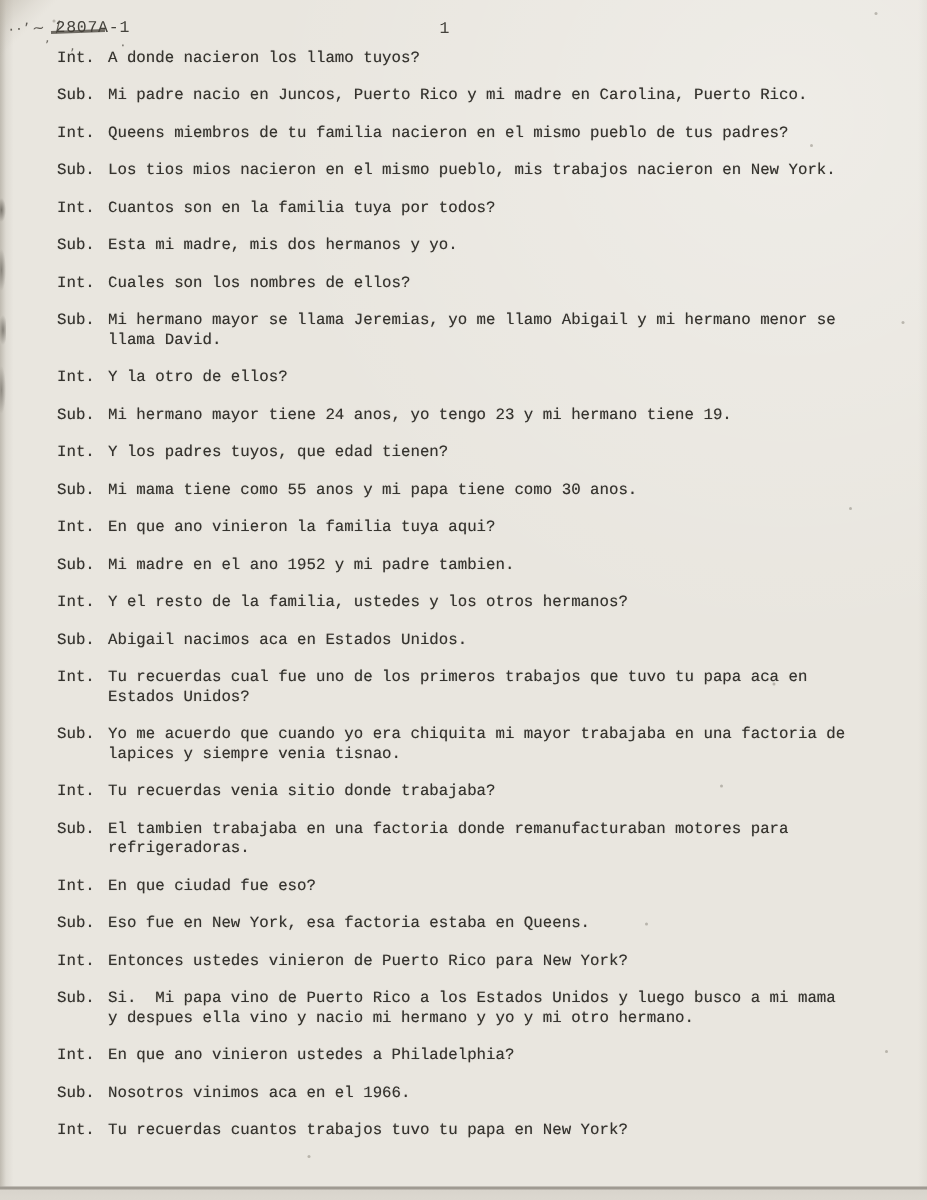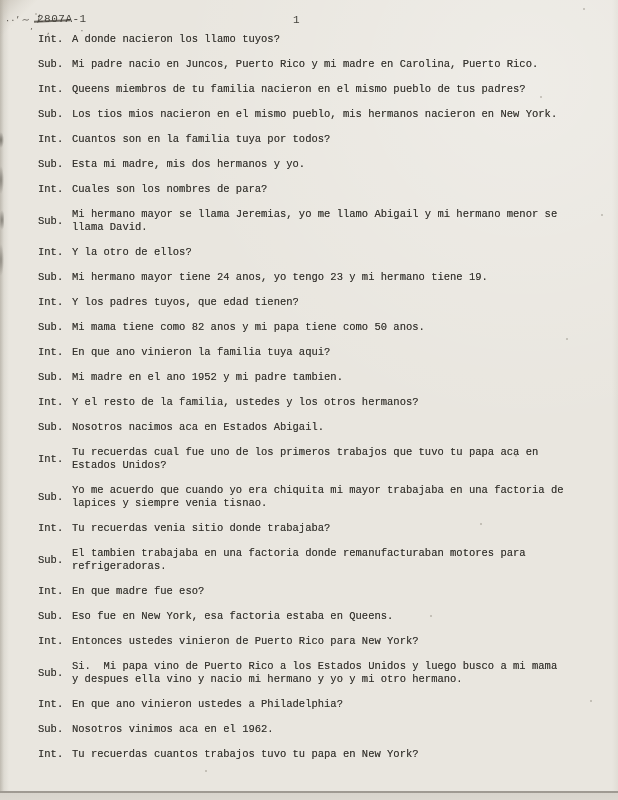--- a/index.html
+++ b/index.html
@@ -53,21 +53,21 @@
   .sub-marks{
     position:absolute;left:30px;top:16px;font-family:"DejaVu Sans",sans-serif;
     font-size:9px;color:#6f6b63;letter-spacing:14px;
   }
   .page-number{position:absolute;left:293px;top:4px;font-size:11px;color:#44423c;}
   .transcript{
     position:absolute;top:33px;left:38px;width:540px;
     font-size:10.5px;line-height:13px;color:#35332e;
     text-shadow:0 0 0.5px rgba(53,51,46,0.55);
   }
-  .entry{display:flex;align-items:center;margin-bottom:12px;}
+  .entry{display:flex;align-items:flex-start;margin-bottom:12px;}
   .speaker{flex:0 0 34px;white-space:nowrap;}
   .line{flex:0 0 auto;width:494px;white-space:pre-wrap;word-break:normal;}
 </style>
 </head>
 <body>
 
 <div class="page">
   <div class="corner-cut"></div>
   <div class="left-edge-marks"></div>
 
@@ -91,36 +91,36 @@
         <span class="line">Mi padre nacio en Juncos, Puerto Rico y mi madre en Carolina, Puerto Rico.</span>
       </div>
 
       <div class="entry">
         <span class="speaker">Int.</span>
         <span class="line">Queens miembros de tu familia nacieron en el mismo pueblo de tus padres?</span>
       </div>
 
       <div class="entry">
         <span class="speaker">Sub.</span>
-        <span class="line">Los tios mios nacieron en el mismo pueblo, mis hermanos nacieron en New York.</span>
+        <span class="line">Los tios mios nacieron en el mismo pueblo, mis trabajos nacieron en New York.</span>
       </div>
 
       <div class="entry">
         <span class="speaker">Int.</span>
         <span class="line">Cuantos son en la familia tuya por todos?</span>
       </div>
 
       <div class="entry">
         <span class="speaker">Sub.</span>
         <span class="line">Esta mi madre, mis dos hermanos y yo.</span>
       </div>
 
       <div class="entry">
         <span class="speaker">Int.</span>
-        <span class="line">Cuales son los nombres de para?</span>
+        <span class="line">Cuales son los nombres de ellos?</span>
       </div>
 
       <div class="entry">
         <span class="speaker">Sub.</span>
         <span class="line">Mi hermano mayor se llama Jeremias, yo me llamo Abigail y mi hermano menor se llama David.</span>
       </div>
 
       <div class="entry">
         <span class="speaker">Int.</span>
         <span class="line">Y la otro de ellos?</span>
@@ -131,41 +131,41 @@
         <span class="line">Mi hermano mayor tiene 24 anos, yo tengo 23 y mi hermano tiene 19.</span>
       </div>
 
       <div class="entry">
         <span class="speaker">Int.</span>
         <span class="line">Y los padres tuyos, que edad tienen?</span>
       </div>
 
       <div class="entry">
         <span class="speaker">Sub.</span>
-        <span class="line">Mi mama tiene como 82 anos y mi papa tiene como 50 anos.</span>
+        <span class="line">Mi mama tiene como 55 anos y mi papa tiene como 30 anos.</span>
       </div>
 
       <div class="entry">
         <span class="speaker">Int.</span>
         <span class="line">En que ano vinieron la familia tuya aqui?</span>
       </div>
 
       <div class="entry">
         <span class="speaker">Sub.</span>
         <span class="line">Mi madre en el ano 1952 y mi padre tambien.</span>
       </div>
 
       <div class="entry">
         <span class="speaker">Int.</span>
         <span class="line">Y el resto de la familia, ustedes y los otros hermanos?</span>
       </div>
 
       <div class="entry">
         <span class="speaker">Sub.</span>
-        <span class="line">Nosotros nacimos aca en Estados Abigail.</span>
+        <span class="line">Abigail nacimos aca en Estados Unidos.</span>
       </div>
 
       <div class="entry">
         <span class="speaker">Int.</span>
         <span class="line">Tu recuerdas cual fue uno de los primeros trabajos que tuvo tu papa aca en Estados Unidos?</span>
       </div>
 
       <div class="entry">
         <span class="speaker">Sub.</span>
         <span class="line">Yo me acuerdo que cuando yo era chiquita mi mayor trabajaba en una factoria de lapices y siempre venia tisnao.</span>
@@ -176,21 +176,21 @@
         <span class="line">Tu recuerdas venia sitio donde trabajaba?</span>
       </div>
 
       <div class="entry">
         <span class="speaker">Sub.</span>
         <span class="line">El tambien trabajaba en una factoria donde remanufacturaban motores para refrigeradoras.</span>
       </div>
 
       <div class="entry">
         <span class="speaker">Int.</span>
-        <span class="line">En que madre fue eso?</span>
+        <span class="line">En que ciudad fue eso?</span>
       </div>
 
       <div class="entry">
         <span class="speaker">Sub.</span>
         <span class="line">Eso fue en New York, esa factoria estaba en Queens.</span>
       </div>
 
       <div class="entry">
         <span class="speaker">Int.</span>
         <span class="line">Entonces ustedes vinieron de Puerto Rico para New York?</span>
@@ -201,21 +201,21 @@
         <span class="line">Si.  Mi papa vino de Puerto Rico a los Estados Unidos y luego busco a mi mama y despues ella vino y nacio mi hermano y yo y mi otro hermano.</span>
       </div>
 
       <div class="entry">
         <span class="speaker">Int.</span>
         <span class="line">En que ano vinieron ustedes a Philadelphia?</span>
       </div>
 
       <div class="entry">
         <span class="speaker">Sub.</span>
-        <span class="line">Nosotros vinimos aca en el 1962.</span>
+        <span class="line">Nosotros vinimos aca en el 1966.</span>
       </div>
 
       <div class="entry">
         <span class="speaker">Int.</span>
         <span class="line">Tu recuerdas cuantos trabajos tuvo tu papa en New York?</span>
       </div>
     </div>
 
   <div class="speck" style="left:583px;top:8px;width:2px;height:2px;"></div>
   <div class="speck" style="left:540px;top:96px;width:2px;height:2px;"></div>

